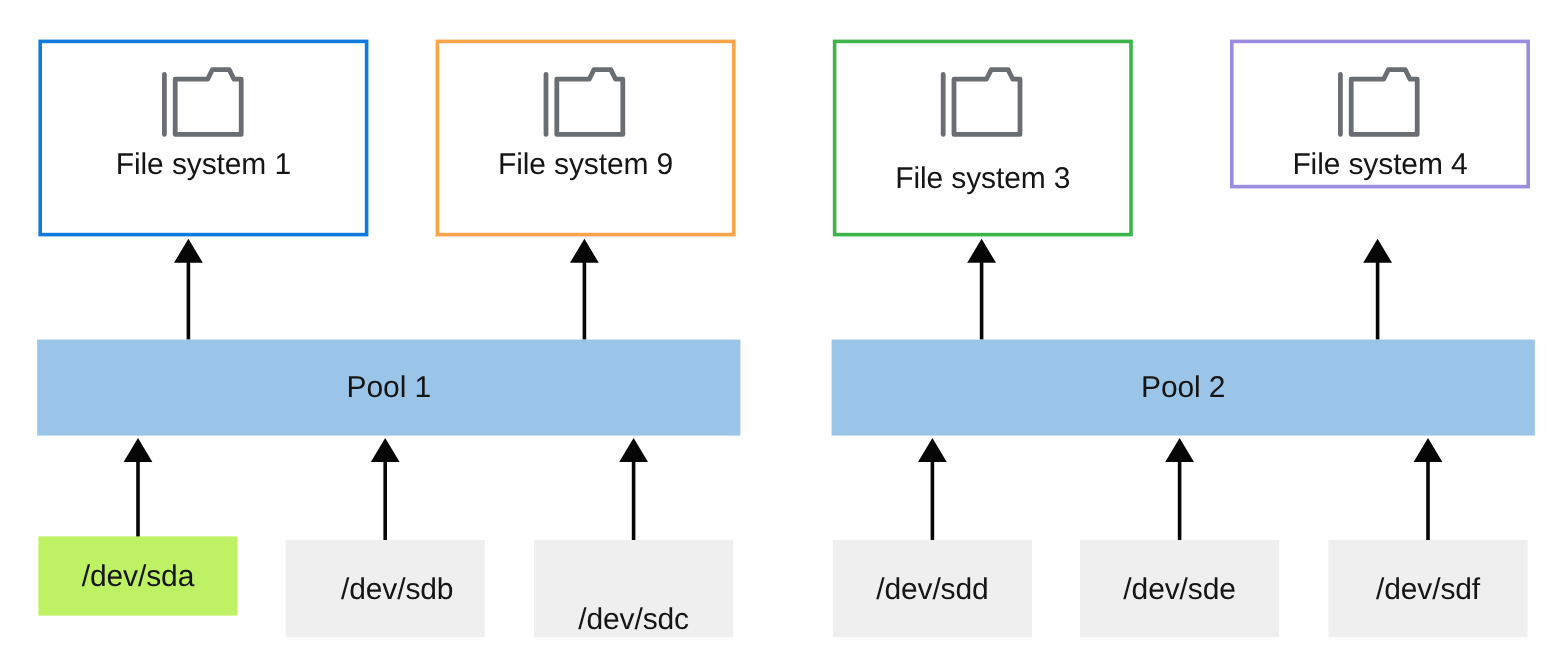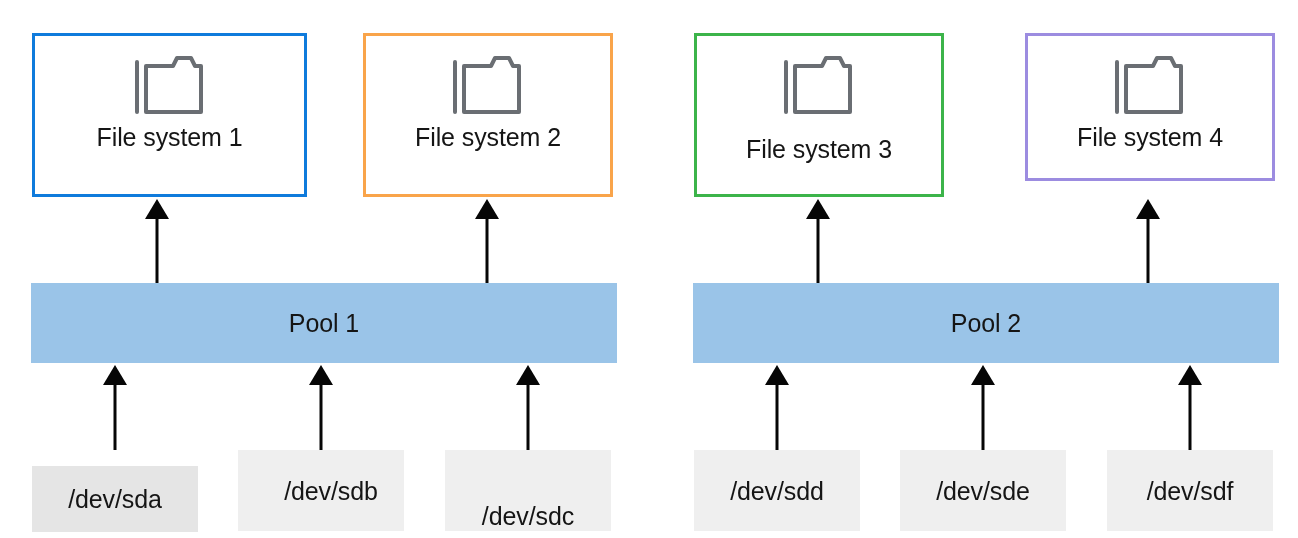--- a/index.html
+++ b/index.html
@@ -112,32 +112,32 @@
       <path d="M13 58 L13 12 L40 12 L44 4 L58 4 L62 12 L68 12 L68 58 L13 58" fill="none" stroke="#6a6e73" stroke-width="4" stroke-linejoin="round" stroke-linecap="round"></path>
     </svg>
     <div class="fs-label">File system 1</div>
   </div>
 
   <div class="fsbox" style="left:363px; top:33px; width:250px; height:164px; border-color:#f9a44a;">
     <svg class="folder-icon" viewBox="0 0 74 62">
       <path d="M4 8 L4 58" fill="none" stroke="#6a6e73" stroke-width="4" stroke-linecap="round"></path>
       <path d="M13 58 L13 12 L40 12 L44 4 L58 4 L62 12 L68 12 L68 58 L13 58" fill="none" stroke="#6a6e73" stroke-width="4" stroke-linejoin="round" stroke-linecap="round"></path>
     </svg>
-    <div class="fs-label">File system 2</div>
+    <div class="fs-label">File system 9</div>
   </div>
 
   <div class="fsbox" style="left:694px; top:33px; width:250px; height:164px; border-color:#3cb44a;gap:12px;">
     <svg class="folder-icon" viewBox="0 0 74 62">
       <path d="M4 8 L4 58" fill="none" stroke="#6a6e73" stroke-width="4" stroke-linecap="round"></path>
       <path d="M13 58 L13 12 L40 12 L44 4 L58 4 L62 12 L68 12 L68 58 L13 58" fill="none" stroke="#6a6e73" stroke-width="4" stroke-linejoin="round" stroke-linecap="round"></path>
     </svg>
     <div class="fs-label">File system 3</div>
   </div>
 
-  <div class="fsbox" style="left:1025px; top:33px; width:250px; height:148px; border-color:#9c8ce0;">
+  <div class="fsbox" style="left:1025px; top:33px; width:250px; height:124px; border-color:#9c8ce0;">
     <svg class="folder-icon" viewBox="0 0 74 62">
       <path d="M4 8 L4 58" fill="none" stroke="#6a6e73" stroke-width="4" stroke-linecap="round"></path>
       <path d="M13 58 L13 12 L40 12 L44 4 L58 4 L62 12 L68 12 L68 58 L13 58" fill="none" stroke="#6a6e73" stroke-width="4" stroke-linejoin="round" stroke-linecap="round"></path>
     </svg>
     <div class="fs-label">File system 4</div>
   </div>
 
   <div class="arrow" style="left:145px; top:199px; width:24px; height:84px;">
     <div class="head"></div>
     <div class="shaft" style="height:70px;"></div>
@@ -180,21 +180,21 @@
   </div>
   <div class="arrow" style="left:971px; top:365px; width:24px; height:85px;">
     <div class="head"></div>
     <div class="shaft" style="height:71px;"></div>
   </div>
   <div class="arrow" style="left:1178px; top:365px; width:24px; height:85px;">
     <div class="head"></div>
     <div class="shaft" style="height:71px;"></div>
   </div>
 
-  <div class="devbox" style="left:32px; top:466px; width:166px; height:66px; background:#e5e5e5;">
+  <div class="devbox" style="left:32px; top:447px; width:166px; height:66px; background:#bef264;">
     <div class="dev-label">/dev/sda</div>
   </div>
   <div class="devbox" style="left:238px; top:450px; width:166px; height:81px; background:#efefef;padding-left:20px;">
     <div class="dev-label">/dev/sdb</div>
   </div>
   <div class="devbox" style="left:445px; top:450px; width:166px; height:81px; background:#efefef;align-items:flex-end;">
     <div class="dev-label">/dev/sdc</div>
   </div>
   <div class="devbox" style="left:694px; top:450px; width:166px; height:81px; background:#efefef;">
     <div class="dev-label">/dev/sdd</div>

